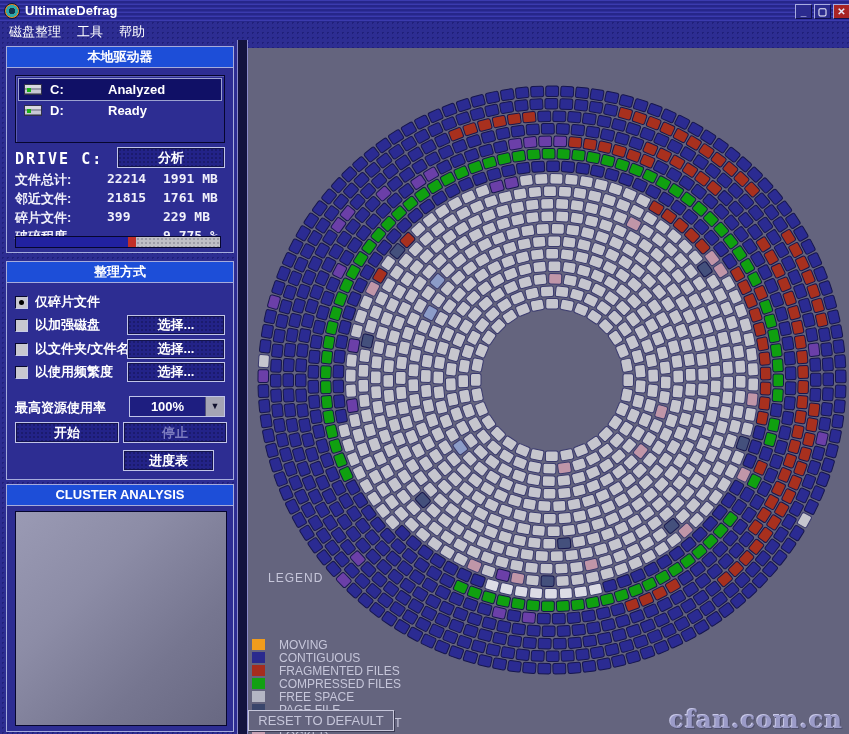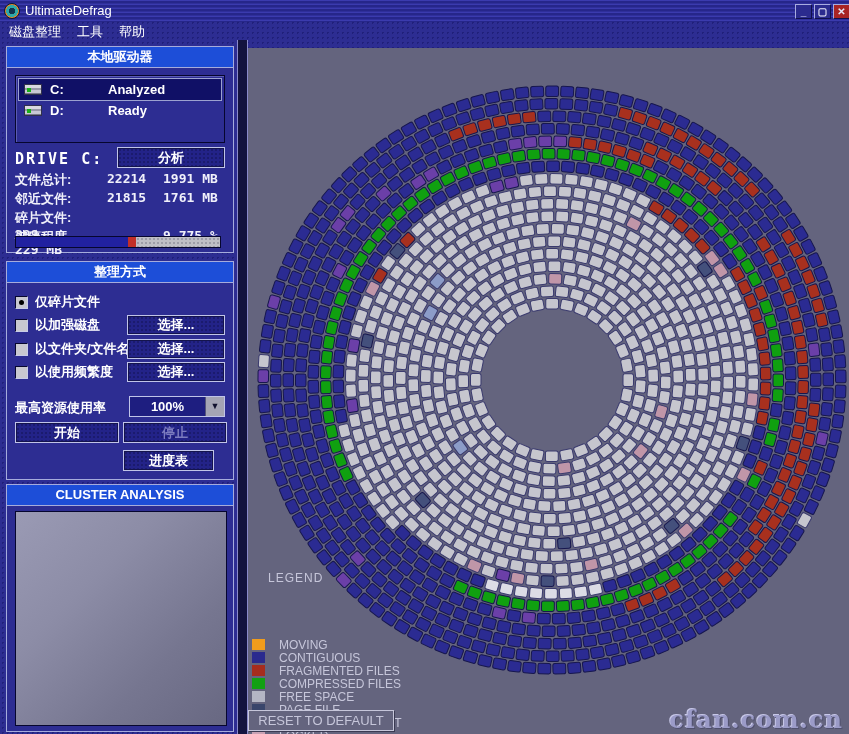--- a/index.html
+++ b/index.html
@@ -13,21 +13,21 @@
   }
   .abs{position:absolute;}
   .dots{background-image:radial-gradient(#1B1B6E 1px, transparent 1px);background-size:4px 4px;}
 
   
   .titlebar{left:0;top:0;width:849px;height:22px;
     background:repeating-linear-gradient(180deg,#3B3BAE 0 1px,#26268A 1px 3px,#2F2F9A 3px 4px);}
   .app-icon{left:4px;top:3px;width:16px;height:16px;border-radius:50%;
     background:radial-gradient(circle at 50% 50%, #0E3450 0 3px, #2FA8A8 3px 6px, #E08430 6px 8px);
     border:1px solid #081830;box-sizing:border-box;}
-  .title-text{left:25px;top:3px;color:#FFFFFF;font-weight:normal;font-size:13px;}
+  .title-text{left:25px;top:3px;color:#FFFFFF;font-weight:bold;font-size:13px;}
   .winbtn{top:4px;width:17px;height:15px;background-color:#2B2B8E;
     border:1px solid;border-color:#A8ACE0 #10104A #10104A #A8ACE0;
     color:#E6E6F6;font-size:10px;font-weight:bold;text-align:center;line-height:13px;box-sizing:border-box;}
   .winbtn.close{background-color:#A82424;}
 
   
   .menubar{left:0;top:22px;width:849px;height:19px;display:flex;align-items:center;gap:16px;padding-left:9px;box-sizing:border-box;}
   .menu-item{color:#FFFFFF;font-size:13px;}
 
   
@@ -129,21 +129,21 @@
   <div class="abs stat-row" style="top:124px;">
     <span class="stat-label">文件总计:</span>
     <span class="stat-count">22214</span>
     <span class="stat-size">1991 MB</span>
   </div>
   <div class="abs stat-row" style="top:143px;">
     <span class="stat-label">邻近文件:</span>
     <span class="stat-count">21815</span>
     <span class="stat-size">1761 MB</span>
   </div>
-  <div class="abs stat-row" style="top:162px;flex-direction:column;">
+  <div class="abs stat-row" style="top:162px;">
     <span class="stat-label">碎片文件:</span>
     <span class="stat-count">399</span>
     <span class="stat-size">229 MB</span>
   </div>
   <div class="abs stat-row" style="top:181px;">
     <span class="stat-label" style="width:148px;">破碎程度</span>
     <span class="stat-size">9.775 %</span>
   </div>
 
   <div class="abs progress">

